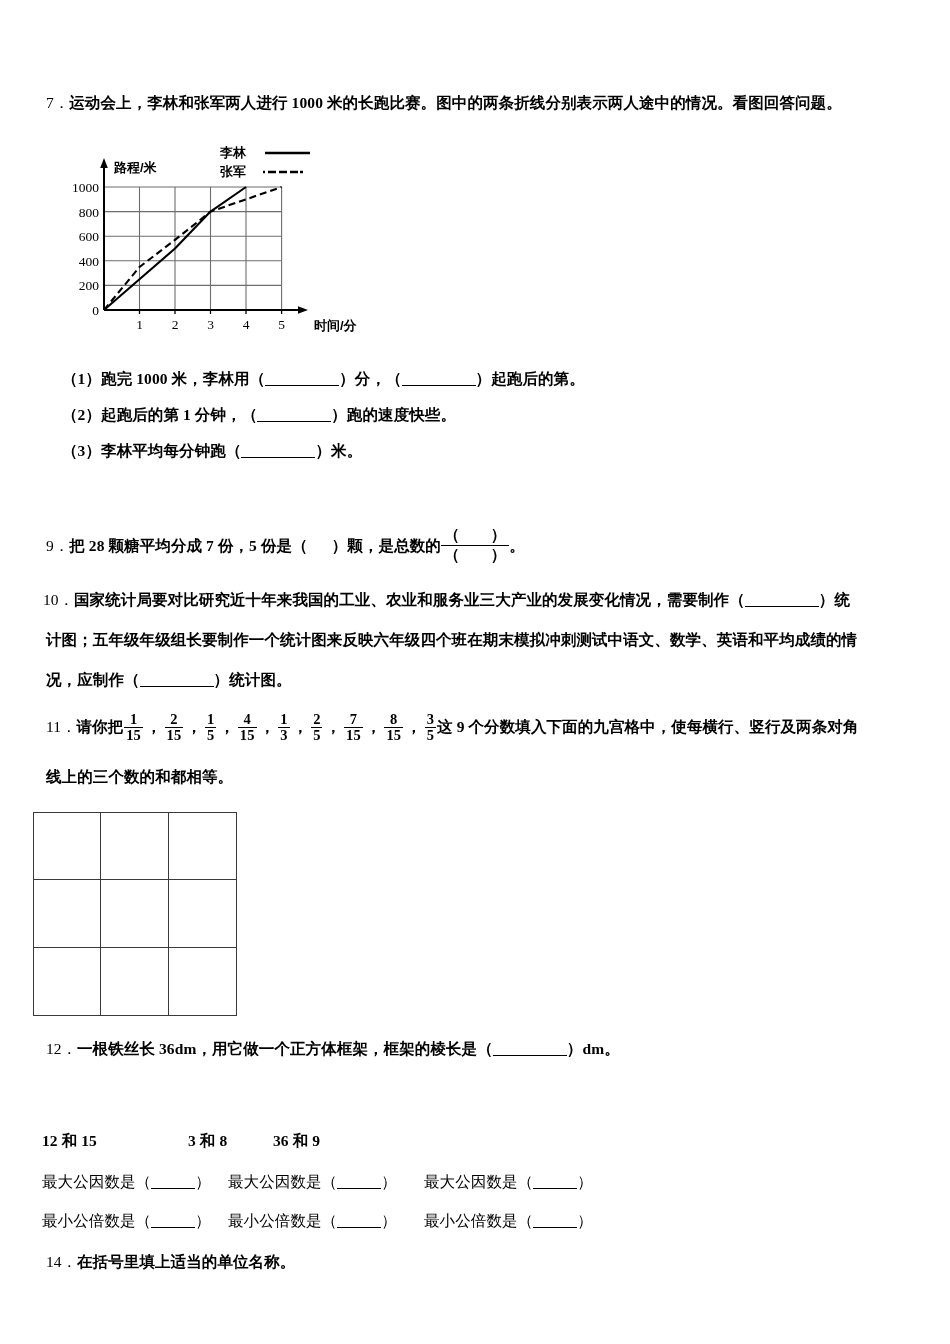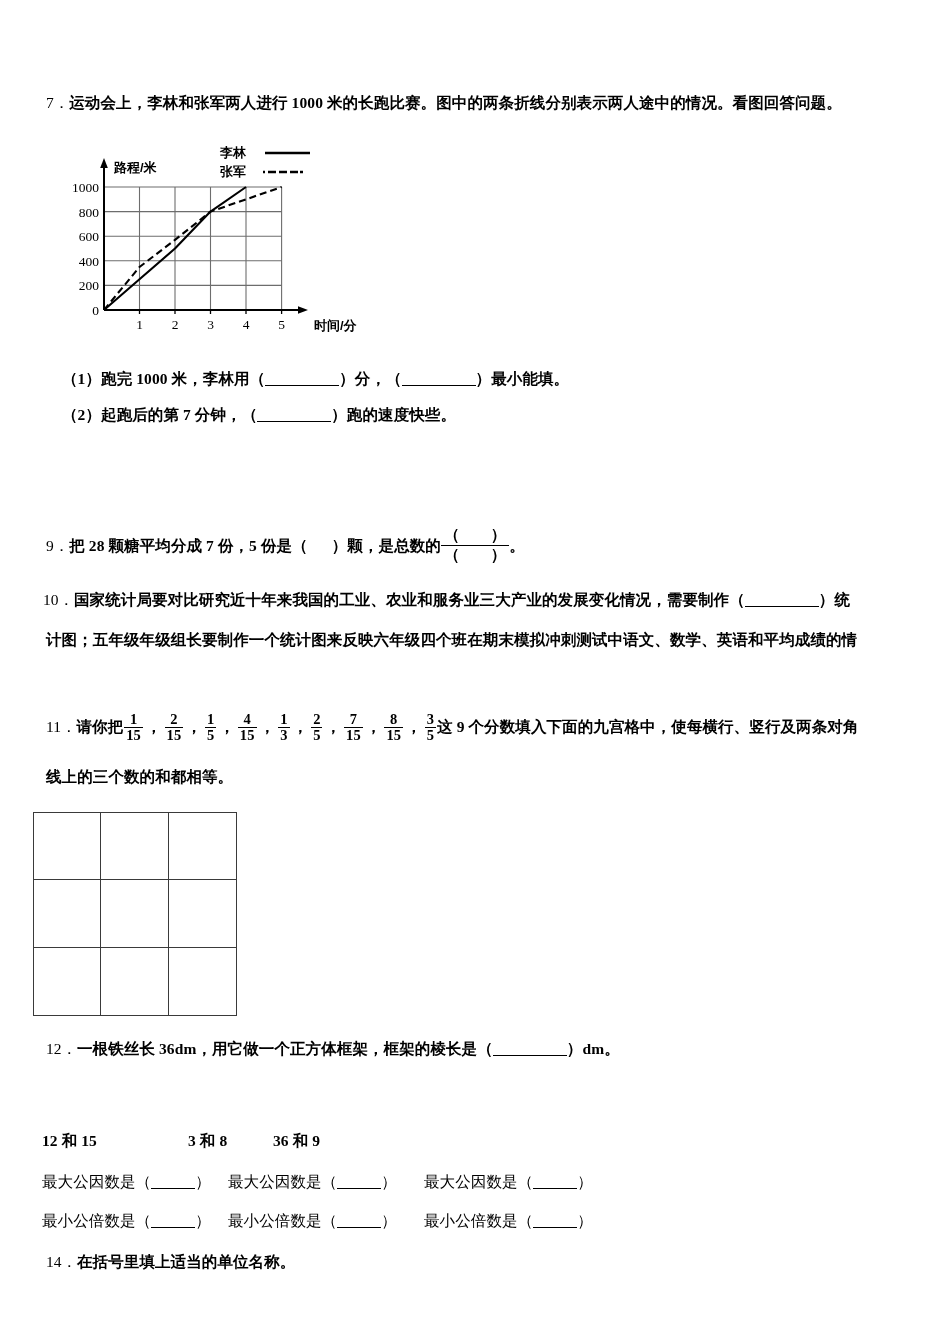--- a/index.html
+++ b/index.html
@@ -165,39 +165,45 @@
       <g>
         <text x="168" y="19" font-family="Liberation Sans, sans-serif" font-size="13" font-weight="700" fill="#000">李林</text>
         <line x1="213" y1="15" x2="258" y2="15" stroke="#000" stroke-width="2.6"></line>
         <text x="168" y="38" font-family="Liberation Sans, sans-serif" font-size="13" font-weight="700" fill="#000">张军</text>
         <line x1="211" y1="34" x2="258" y2="34" stroke="#000" stroke-width="2.4" stroke-dasharray="2,3,8,3,8,3,8"></line>
       </g>
     </svg>
   </div>
 
   <div class="qline" style="left:62px; top:367px;">
-    <span>（1）跑完 1000 米，李林用（</span><span class="blank-lg"></span><span>）分，（</span><span class="blank-lg"></span><span>）最小能填。</span>
+    <span>（1）跑完 1000 米，李林用（</span><span class="blank-lg"></span><span>）分，（</span><span class="blank-lg"></span><span>）起跑后的第。</span>
   </div>
 
   <div class="qline" style="left:62px; top:403px;">
-    <span>（2）起跑后的第 7 分钟，（</span><span class="blank-lg"></span><span>）跑的速度快些。</span>
-  </div>
-
+    <span>（2）起跑后的第 1 分钟，（</span><span class="blank-lg"></span><span>）跑的速度快些。</span>
+  </div>
+
+  <div class="qline" style="left:62px; top:439px;">
+    <span>（3）李林平均每分钟跑（</span><span class="blank-lg"></span><span>）米。</span>
+  </div>
 
 
   <div class="qline" style="left:46px; top:526px;">
     <span class="qnum">9．</span><span>把 28 颗糖平均分成 7 份，5 份是（</span><span class="blank-xs"></span><span>）颗，是总数的</span><span class="frac-paren"><span class="num">（　　）</span><span class="den">（　　）</span></span><span>。</span>
   </div>
 
   <div class="qline" style="left:43px; top:588px;">
     <span class="qnum">10．</span><span>国家统计局要对比研究近十年来我国的工业、农业和服务业三大产业的发展变化情况，需要制作（</span><span class="blank-lg"></span><span>）统</span>
   </div>
   <div class="qline" style="left:46px; top:628px;">
     <span>计图；五年级年级组长要制作一个统计图来反映六年级四个班在期末模拟冲刺测试中语文、数学、英语和平均成绩的情</span>
   </div>
+  <div class="qline" style="left:46px; top:668px;">
+    <span>况，应制作（</span><span class="blank-lg"></span><span>）统计图。</span>
+  </div>
 
   <div class="qline" style="left:46px; top:712px;">
     <span class="qnum">11．</span><span>请你把</span><span id="q11-fractions"><span class="frac"><span class="num">1</span><span class="den">15</span></span><span class="sep">，</span><span class="frac"><span class="num">2</span><span class="den">15</span></span><span class="sep">，</span><span class="frac"><span class="num">1</span><span class="den">5</span></span><span class="sep">，</span><span class="frac"><span class="num">4</span><span class="den">15</span></span><span class="sep">，</span><span class="frac"><span class="num">1</span><span class="den">3</span></span><span class="sep">，</span><span class="frac"><span class="num">2</span><span class="den">5</span></span><span class="sep">，</span><span class="frac"><span class="num">7</span><span class="den">15</span></span><span class="sep">，</span><span class="frac"><span class="num">8</span><span class="den">15</span></span><span class="sep">，</span><span class="frac"><span class="num">3</span><span class="den">5</span></span></span><span>这 9 个分数填入下面的九宫格中，使每横行、竖行及两条对角</span>
   </div>
   <div class="qline" style="left:46px; top:765px;">
     <span>线上的三个数的和都相等。</span>
   </div>
 
   <div id="nine-grid">
     <div class="cell"></div>

